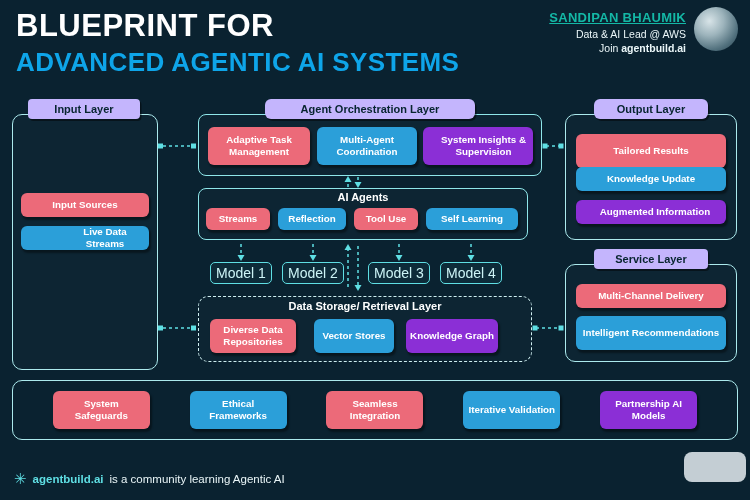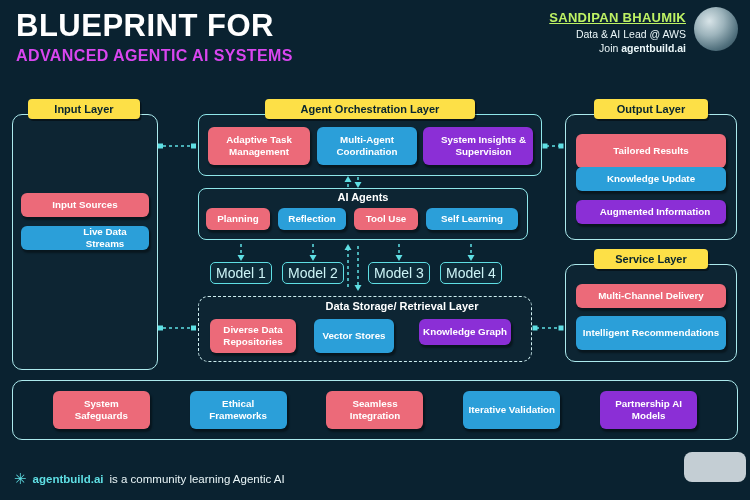--- a/index.html
+++ b/index.html
@@ -4,30 +4,30 @@
 <style>
   * { box-sizing: border-box; margin: 0; padding: 0; }
   html,body { background:#06141c; }
   .stage {
     position: relative; width: 750px; height: 500px;
     background: #0a2230; overflow: hidden;
     font-family: "Liberation Sans", sans-serif;
   }
   
   .title1 { position:absolute; left:16px; top:8px; color:#ffffff; font-size:31px; font-weight:800; letter-spacing:.5px; }
-  .title2 { position:absolute; left:16px; top:47px; color:#d946ef; font-size:16px; font-weight:800; letter-spacing:.4px; }
+  .title2 { position:absolute; left:16px; top:47px; color:#0ea5e9; font-size:26px; font-weight:800; letter-spacing:.4px; }
   .author { position:absolute; right:64px; top:10px; text-align:right; color:#eaf6f8; }
-  .author .name { font-size:13px; font-weight:700; color:#bef264; text-decoration:underline; letter-spacing:.3px; }
+  .author .name { font-size:13px; font-weight:700; color:#14b8a6; text-decoration:underline; letter-spacing:.3px; }
   .author .role { font-size:10.5px; margin-top:3px; }
   .author .join { font-size:10.5px; margin-top:2px; }
   .author .join b { font-weight:700; }
   .avatar { position:absolute; right:12px; top:7px; width:44px; height:44px; border-radius:50%;
     background: radial-gradient(circle at 35% 32%, #d8e4e8 0%, #9db4bc 35%, #51707d 70%, #233d49 100%); }
   
-  .pill { position:absolute; height:20px; background:#fde047; color:#07242f; font-weight:700; font-size:11px;
+  .pill { position:absolute; height:20px; background:#c4b5fd; color:#07242f; font-weight:700; font-size:11px;
     display:flex; align-items:center; justify-content:center; border-radius:4px;
     box-shadow:1.5px 2px 0 rgba(0,0,0,.45); z-index:4; }
   
   .panel { position:absolute; border:1.5px solid #aceaed; border-radius:10px; background:rgba(255,255,255,.015); z-index:1; }
   .panel.center { border-color:#8fe7ea; border-radius:8px; }
   .panel.dashed { border-style:dashed; border-color:#cfeff1; }
   .boxtitle { position:absolute; color:#ffffff; font-weight:700; font-size:11px; text-align:center; z-index:2; }
   
   .btn { position:absolute; display:flex; align-items:center; justify-content:center; text-align:center;
     color:#ffffff; font-size:9.8px; font-weight:600; line-height:1.2; border-radius:6px; padding:2px 4px;
@@ -64,45 +64,45 @@
     <div class="role">Data &amp; AI Lead @ AWS</div>
     <div class="join"><span>Join </span><b>agentbuild.ai</b></div>
   </div>
   <div class="avatar"></div>
 
   <div class="pill" style="left:28px; top:99px; width:112px;">Input Layer</div>
   <div class="panel" style="left:12px; top:114px; width:146px; height:256px;"></div>
   <div class="btn pink" style="left:21px; top:193px; width:128px; height:24px;">Input Sources</div>
   <div class="btn blue" style="left:21px; top:226px; width:128px; height:24px;padding-left:44px;">Live Data Streams</div>
 
-  <div class="pill" style="left:265px; top:99px; width:210px;">Agent Orchestration Layer</div>
+  <div class="pill" style="left:265px; top:99px; width:210px;border-radius:6px;">Agent Orchestration Layer</div>
   <div class="panel center" style="left:198px; top:114px; width:344px; height:62px;"></div>
   <div class="btn pink" style="left:208px; top:127px; width:102px; height:38px;">Adaptive Task Management</div>
   <div class="btn blue" style="left:317px; top:127px; width:100px; height:38px;">Multi-Agent Coordination</div>
   <div class="btn purple" style="left:423px; top:127px; width:110px; height:38px;padding-left:15px;">System Insights &amp; Supervision</div>
 
   <div class="panel center" style="left:198px; top:188px; width:330px; height:52px;"></div>
   <div class="boxtitle" style="left:198px; top:191px; width:330px;">AI Agents</div>
-  <div class="btn pink" style="left:206px; top:208px; width:64px; height:22px;">Planning</div>
+  <div class="btn pink" style="left:206px; top:208px; width:64px; height:22px;">Streams</div>
   <div class="btn blue" style="left:278px; top:208px; width:68px; height:22px;">Reflection</div>
   <div class="btn pink" style="left:354px; top:208px; width:64px; height:22px;">Tool Use</div>
   <div class="btn blue" style="left:426px; top:208px; width:92px; height:22px;">Self Learning</div>
 
   <div class="model" style="left:210px; top:262px;">Model 1</div>
   <div class="model" style="left:282px; top:262px;">Model 2</div>
   <div class="model" style="left:368px; top:262px;">Model 3</div>
   <div class="model" style="left:440px; top:262px;">Model 4</div>
 
   <div class="panel dashed" style="left:198px; top:296px; width:334px; height:66px;"></div>
-  <div class="boxtitle" style="left:198px; top:300px; width:334px;margin-left:37px;">Data Storage/ Retrieval Layer</div>
+  <div class="boxtitle" style="left:198px; top:300px; width:334px;">Data Storage/ Retrieval Layer</div>
   <div class="btn pink" style="left:210px; top:319px; width:86px; height:34px;">Diverse Data Repositories</div>
   <div class="btn blue" style="left:314px; top:319px; width:80px; height:34px;">Vector Stores</div>
-  <div class="btn purple" style="left:419px; top:319px; width:92px; height:26px;">Knowledge Graph</div>
+  <div class="btn purple" style="left:406px; top:319px; width:92px; height:34px;">Knowledge Graph</div>
 
-  <div class="pill" style="left:594px; top:99px; width:114px;">Output Layer</div>
+  <div class="pill" style="left:594px; top:99px; width:114px;border-radius:6px;">Output Layer</div>
   <div class="panel" style="left:565px; top:114px; width:172px; height:126px;"></div>
   <div class="btn pink" style="left:576px; top:134px; width:150px; height:34px;">Tailored Results</div>
   <div class="btn blue" style="left:576px; top:167px; width:150px; height:24px;">Knowledge Update</div>
   <div class="btn purple" style="left:576px; top:200px; width:150px; height:24px;padding-left:12px;">Augmented Information</div>
 
   <div class="pill" style="left:594px; top:249px; width:114px;">Service Layer</div>
   <div class="panel" style="left:565px; top:264px; width:172px; height:98px;"></div>
   <div class="btn pink" style="left:576px; top:284px; width:150px; height:24px;">Multi-Channel Delivery</div>
   <div class="btn blue" style="left:576px; top:316px; width:150px; height:34px;">Intelligent Recommendations</div>
 

